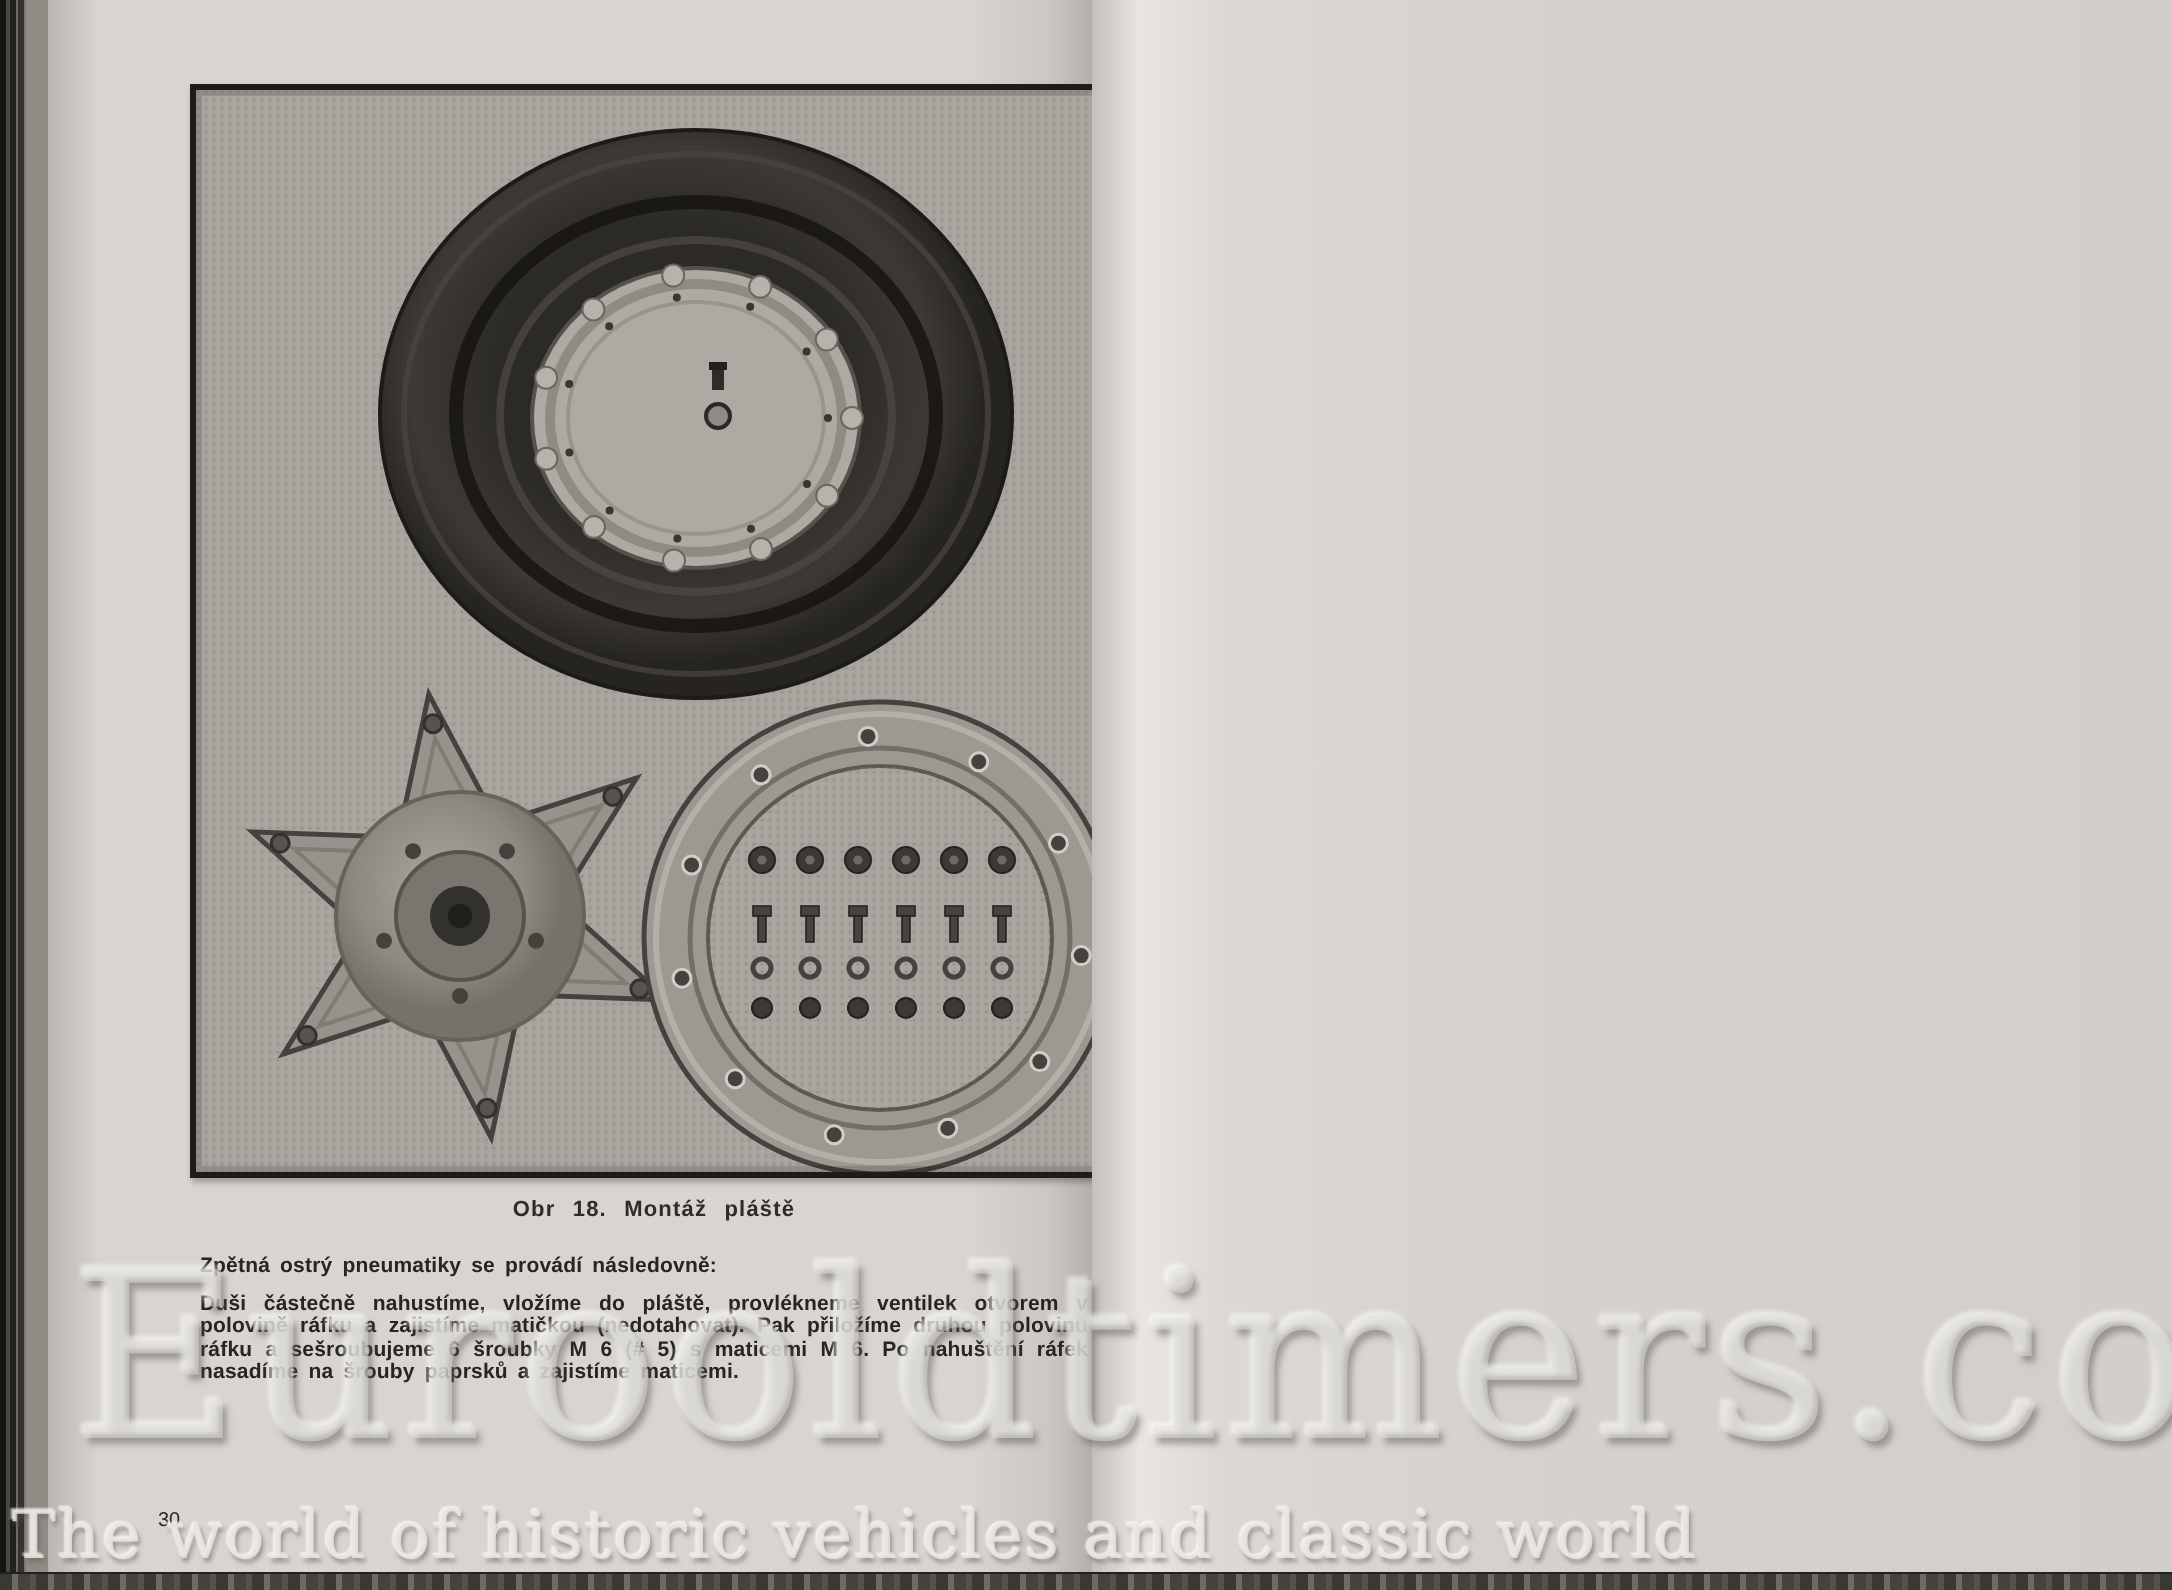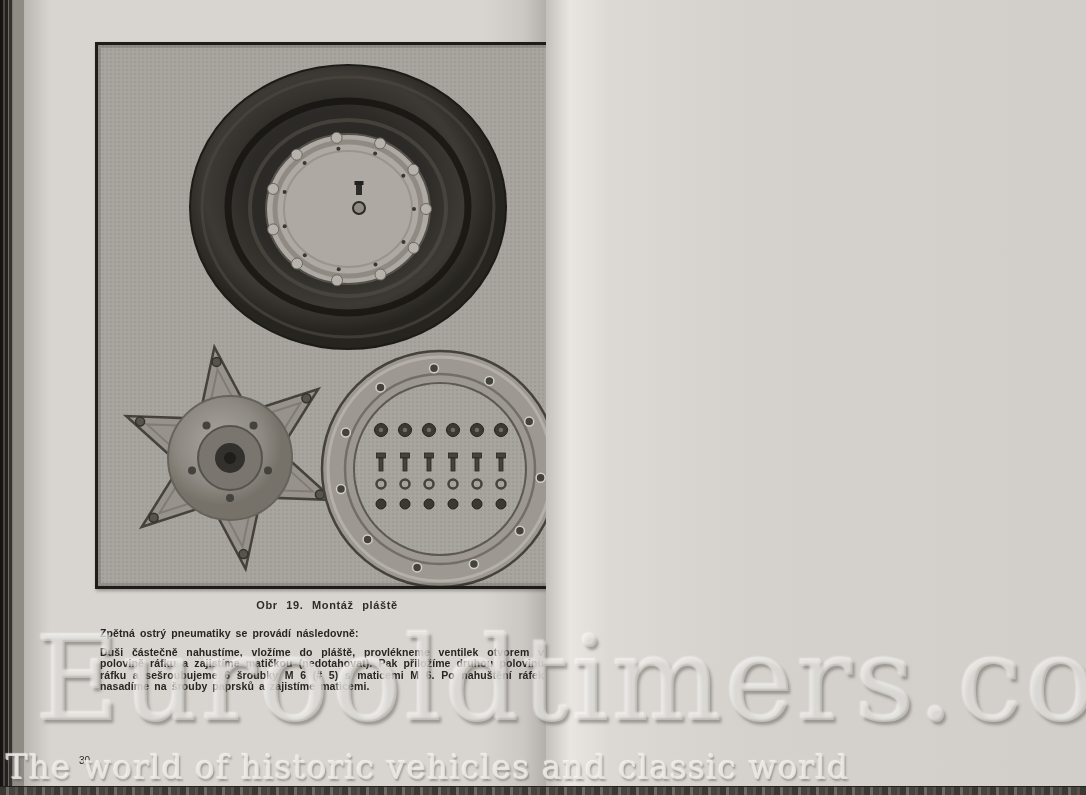--- a/index.html
+++ b/index.html
@@ -246,21 +246,21 @@
               <circle cx="48" cy="74" r="5"></circle>
             <circle cx="72" cy="74" r="5"></circle>
               <circle cx="96" cy="74" r="5"></circle>
               <circle cx="120" cy="74" r="5"></circle>
           </g>
         </g>
         <rect width="458" height="541" fill="none" stroke="#00000022" stroke-width="6"></rect>
       </svg>
     </div>
 
-    <div class="caption cap19">Obr 19. Montáž pláště</div>
+    <div class="caption cap19">Obr 18. Montáž pláště</div>
 
     <div class="left-text">
       <p class="intro">Zpětná ostrý pneumatiky se provádí následovně:</p>
       <p>Duši částečně nahustíme, vložíme do pláště, provlékneme ventilek otvorem v polovině ráfku a zajistíme matičkou (nedotahovat). Pak přiložíme druhou polovinu ráfku a sešroubujeme 6 šroubky M 6 (# 5) s maticemi M 6. Po nahuštění ráfek nasadíme na šrouby paprsků a zajistíme maticemi.</p>
     </div>
 
     <div class="page-num pn-left">30</div>
   </div>
 
   <div class="page-right">

